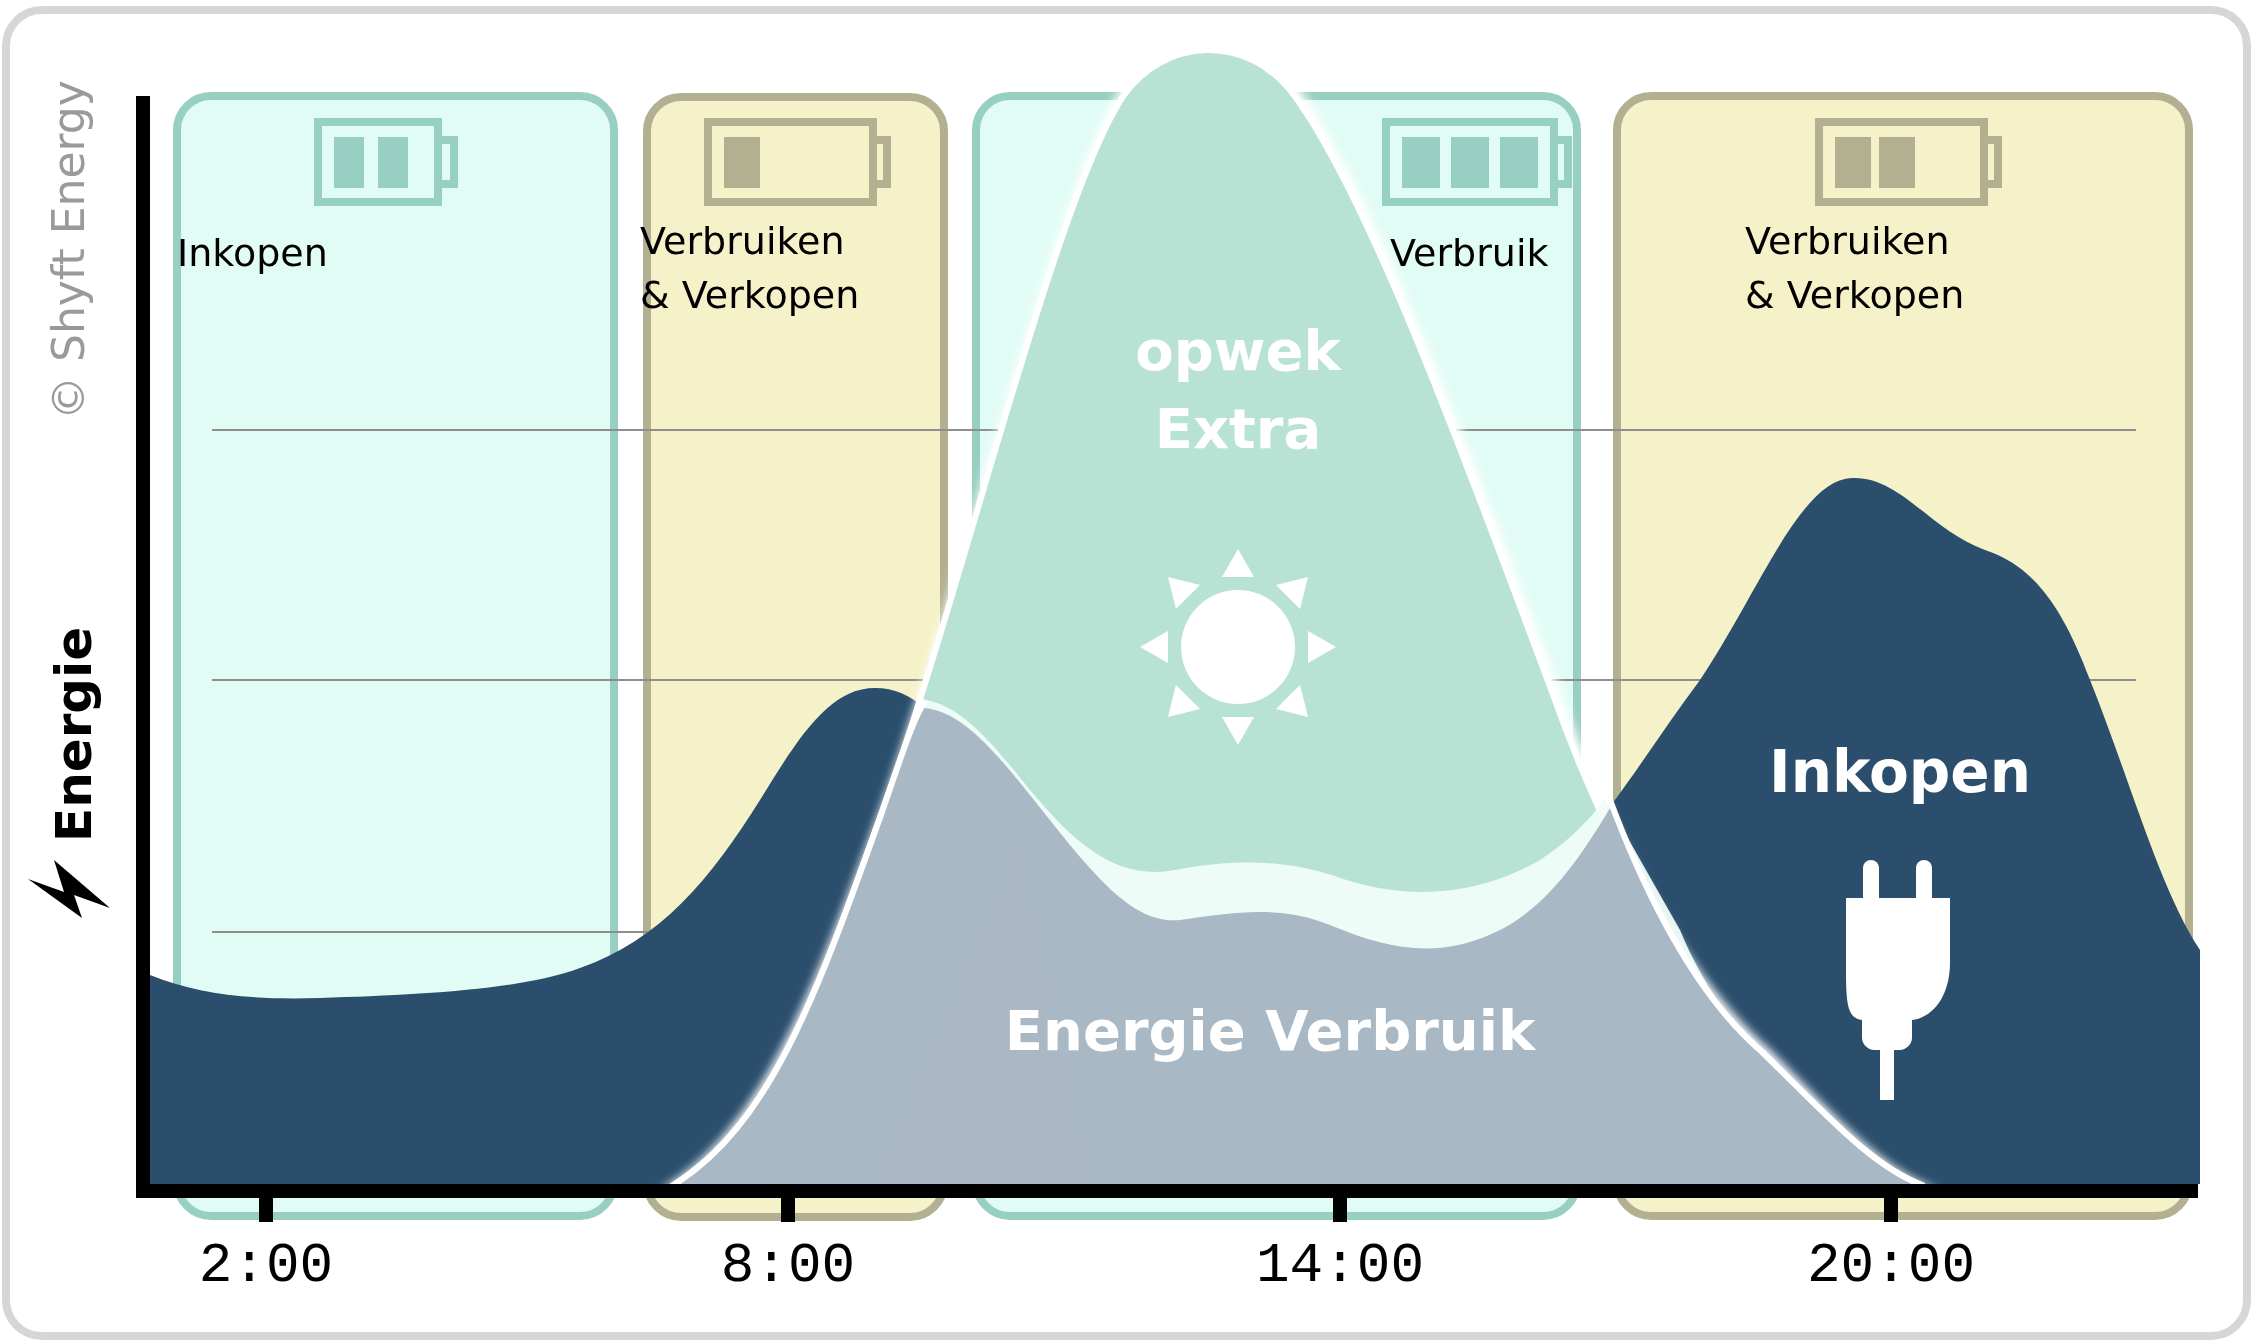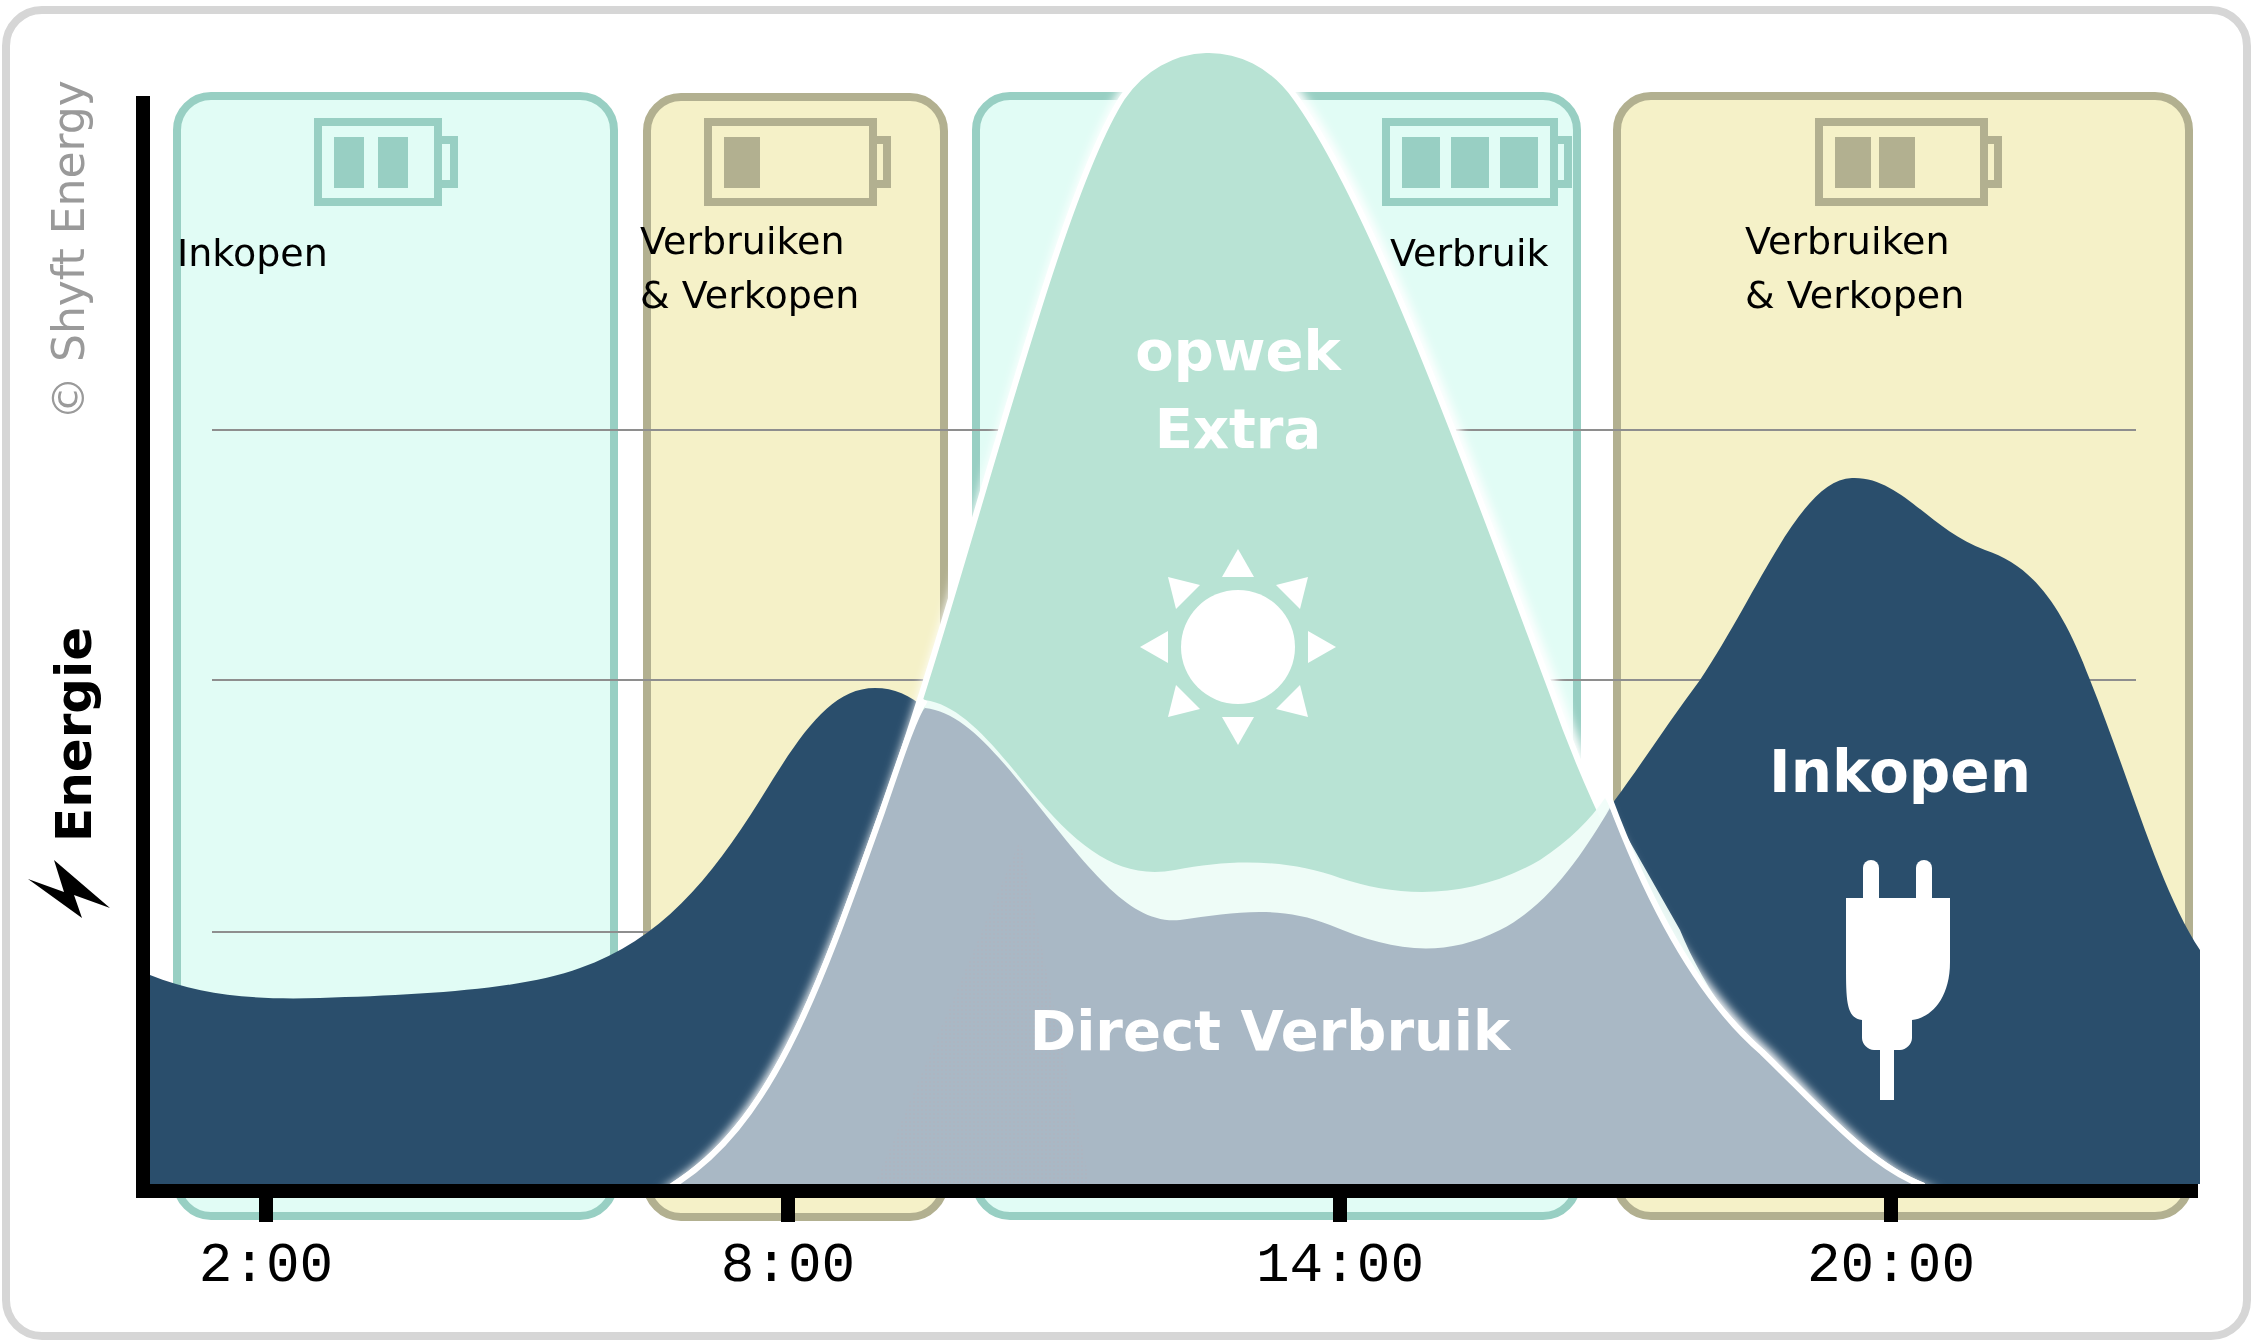--- a/index.html
+++ b/index.html
@@ -139,19 +139,19 @@
 </div>
 <div class="box-label" style="left:1745px;top:214px;width:310px;">
   <div>Verbruiken</div>
   <div>&amp; Verkopen</div>
 </div>
 
 <div class="area-label" style="left:1088px;top:312px;width:300px;font-size:56px;line-height:78px;">
   <div>opwek</div>
   <div>Extra</div>
 </div>
-<div class="area-label" style="left:1000px;top:998px;width:540px;font-size:56px;line-height:66px;">Direct Verbruik</div>
+<div class="area-label" style="left:1000px;top:998px;width:540px;font-size:56px;line-height:66px;">Energie Verbruik</div>
 <div class="area-label" style="left:1740px;top:738px;width:320px;font-size:58px;line-height:68px;">Inkopen</div>
 
 <div class="tick-label" style="left:166px;">2:00</div>
 <div class="tick-label" style="left:688px;">8:00</div>
 <div class="tick-label" style="left:1240px;">14:00</div>
 <div class="tick-label" style="left:1791px;">20:00</div>
 
 </body></html>

